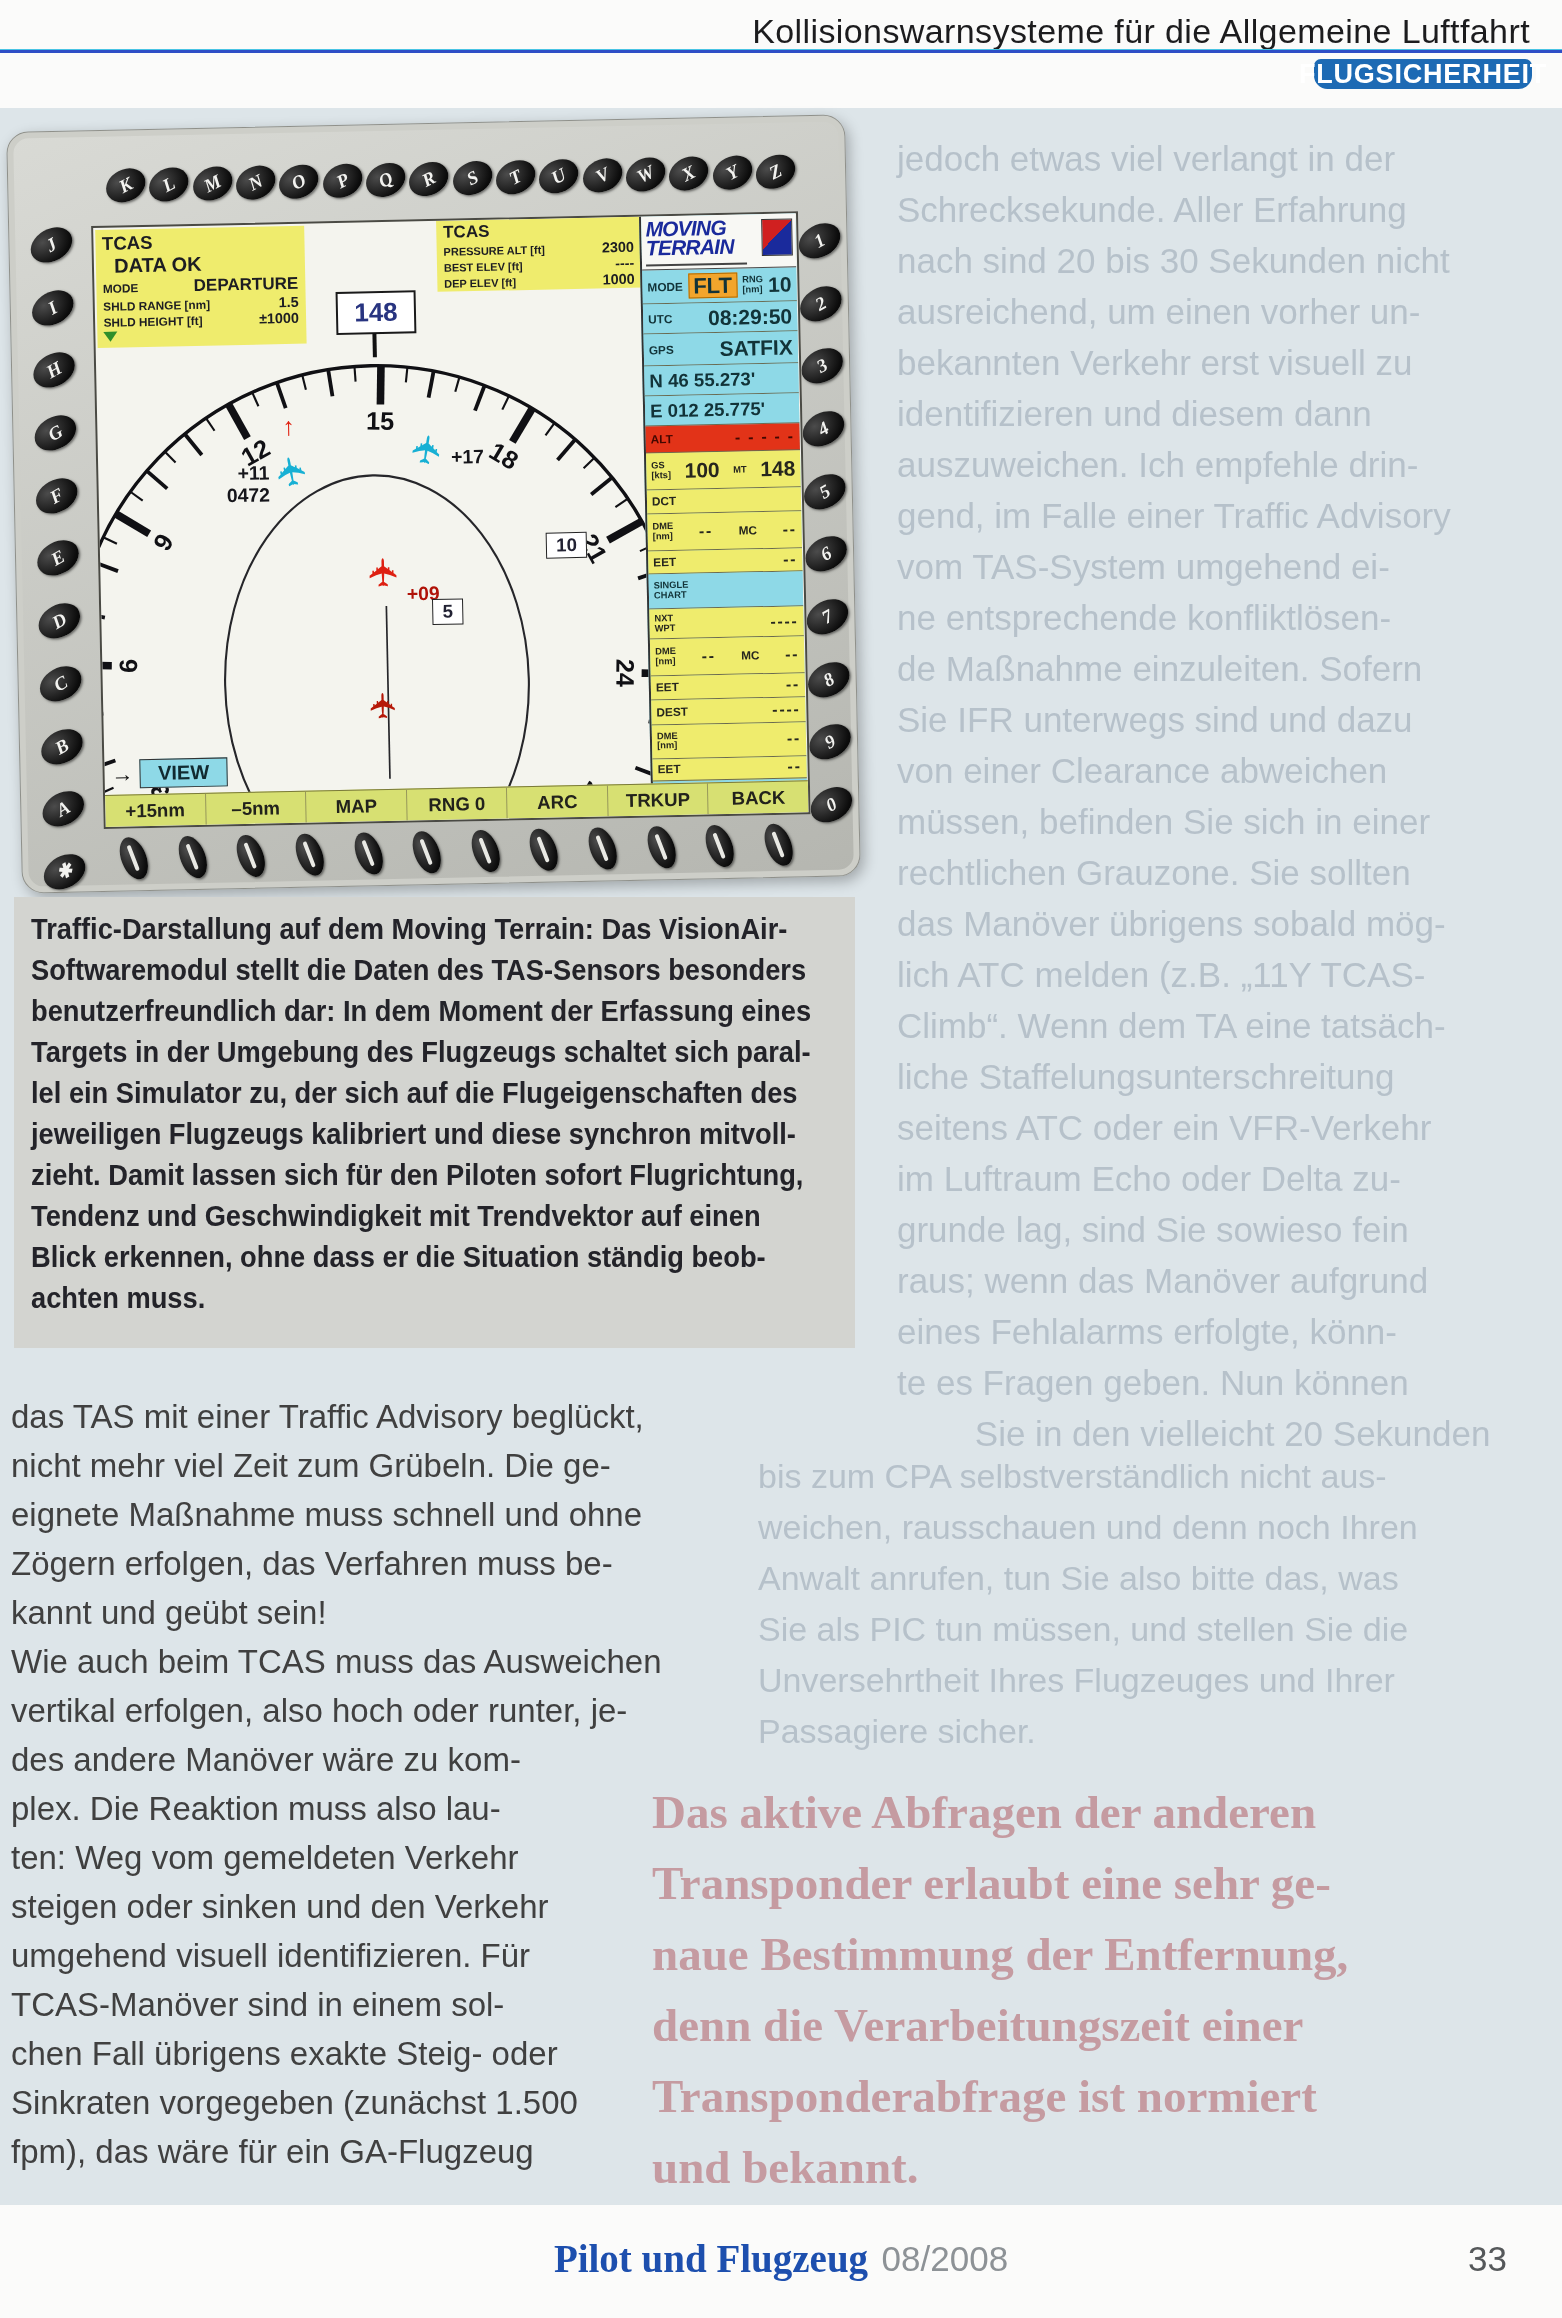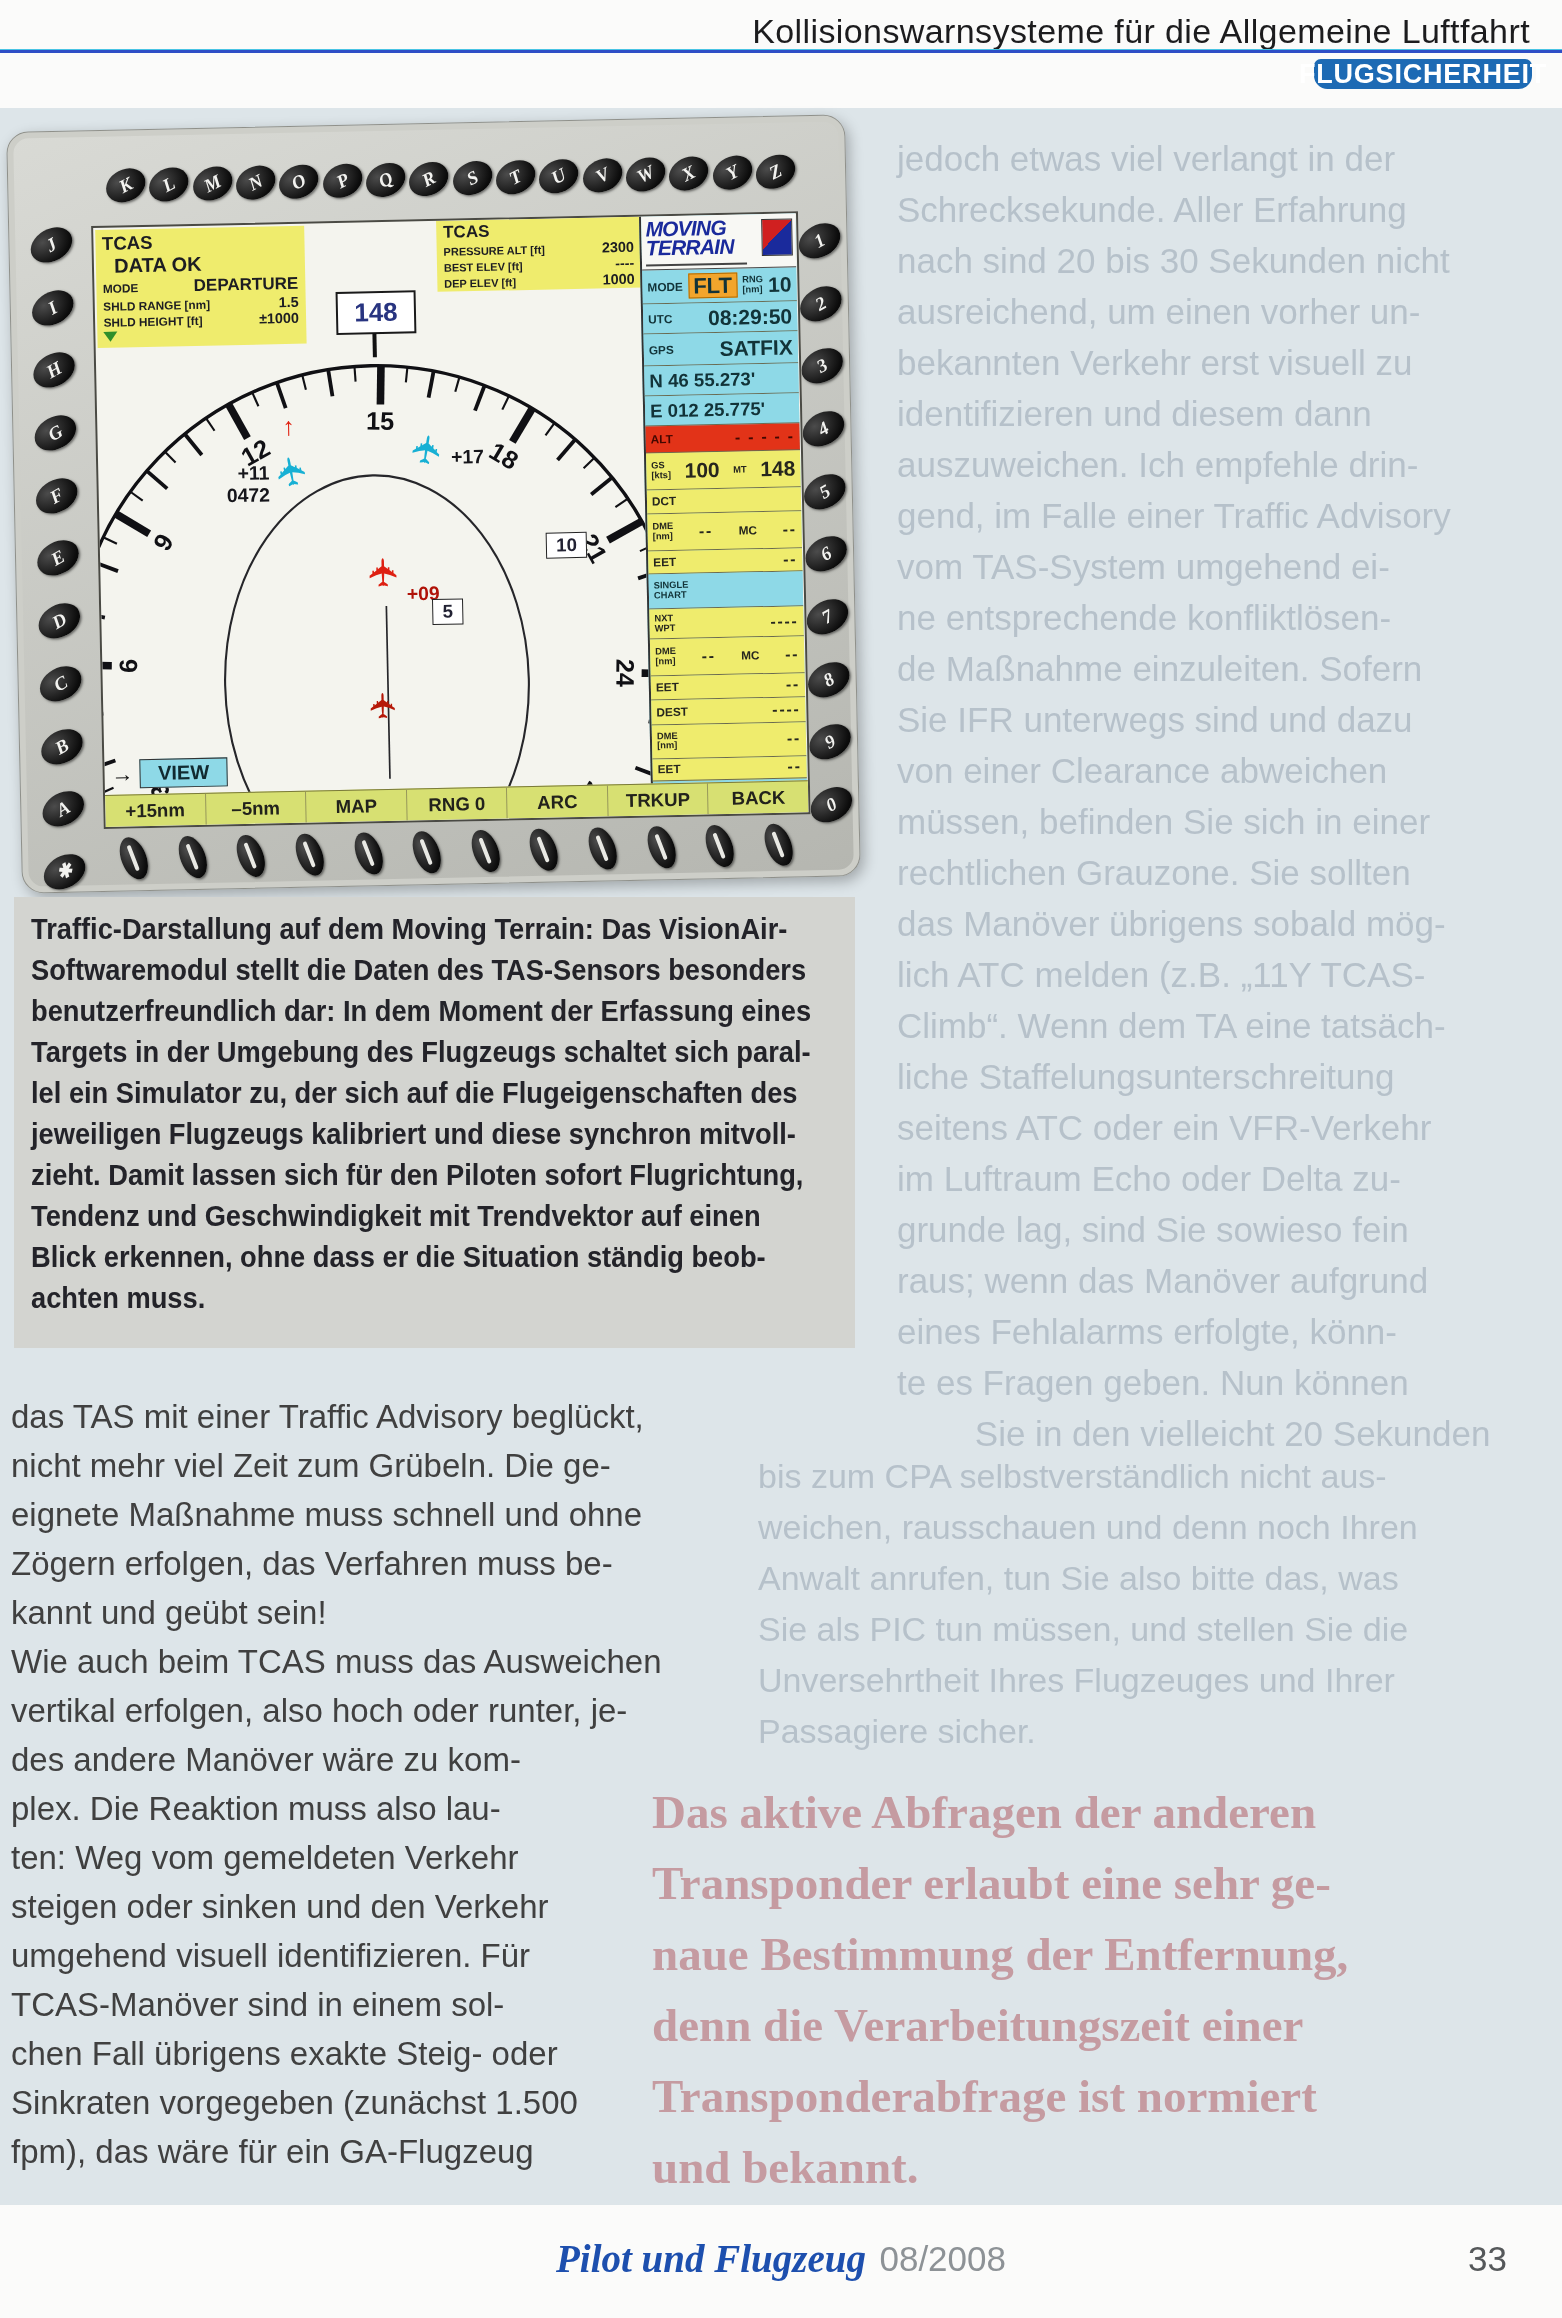--- a/index.html
+++ b/index.html
@@ -85,21 +85,21 @@
   .caption{position:absolute;left:13.5px;top:897px;width:841px;height:451px;background:#d3d4d0;box-sizing:border-box;padding:11.8px 17px;overflow:hidden;}
   .caption-inner{font-size:29px;font-weight:bold;line-height:41px;color:#232329;white-space:pre;transform:scaleX(.94);transform-origin:0 0;}
   
   .col-left{position:absolute;left:0;top:1392px;width:760px;font-size:33px;line-height:49px;color:#404040;white-space:pre;margin-left:11px;}
   .col-right-1{position:absolute;left:897px;top:133px;width:642px;font-size:35px;line-height:51px;color:#b6c1ca;white-space:pre;}
   .col-right-2{position:absolute;left:758px;top:1451px;width:785px;font-size:34px;line-height:51px;color:#b6c1ca;white-space:pre;}
   
   .pull-quote{position:absolute;left:652px;top:1777px;width:903px;font-family:"Liberation Serif",serif;font-weight:bold;font-size:47px;line-height:71px;color:#c59ba1;white-space:pre;}
   
   .footer{position:absolute;left:0;top:2229px;width:1562px;height:59px;display:flex;align-items:center;justify-content:center;gap:13.5px;}
-  .footer-mag{font-family:"Liberation Serif",serif;font-style:italic;font-weight:bold;font-size:39px;color:#1d4fae;}
+  .footer-mag{font-family:"Liberation Serif",serif;font-weight:bold;font-size:39px;color:#1d4fae;}
   .footer-issue{font-size:35px;color:#8d9296;}
   .footer-page{position:absolute;left:1468px;top:2239px;font-size:35px;color:#55585a;}
 </style>
 </head>
 <body>
 
 <div class="content-bg"></div>
 
 <div class="header-title">Kollisionswarnsysteme für die Allgemeine Luftfahrt</div>
 <div class="header-rule"></div>

